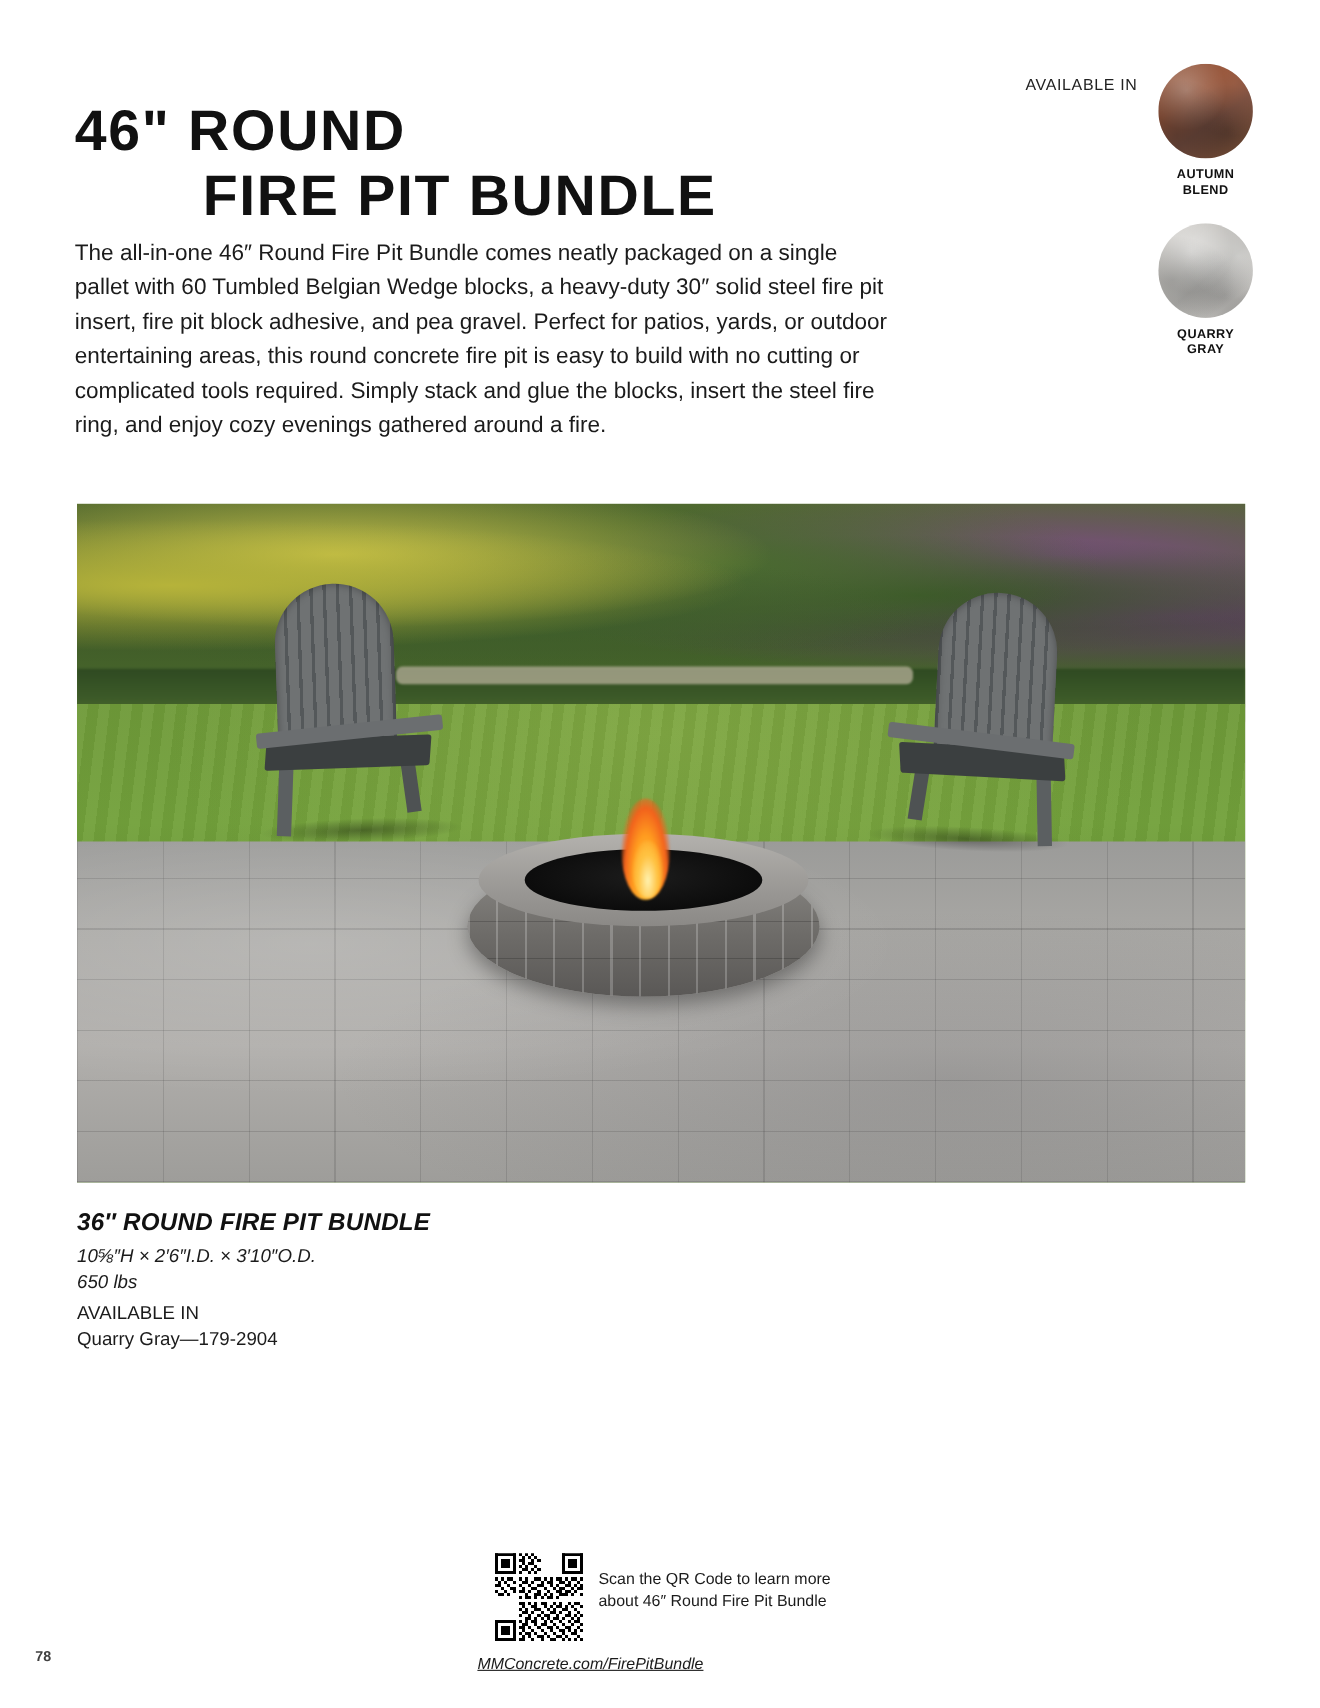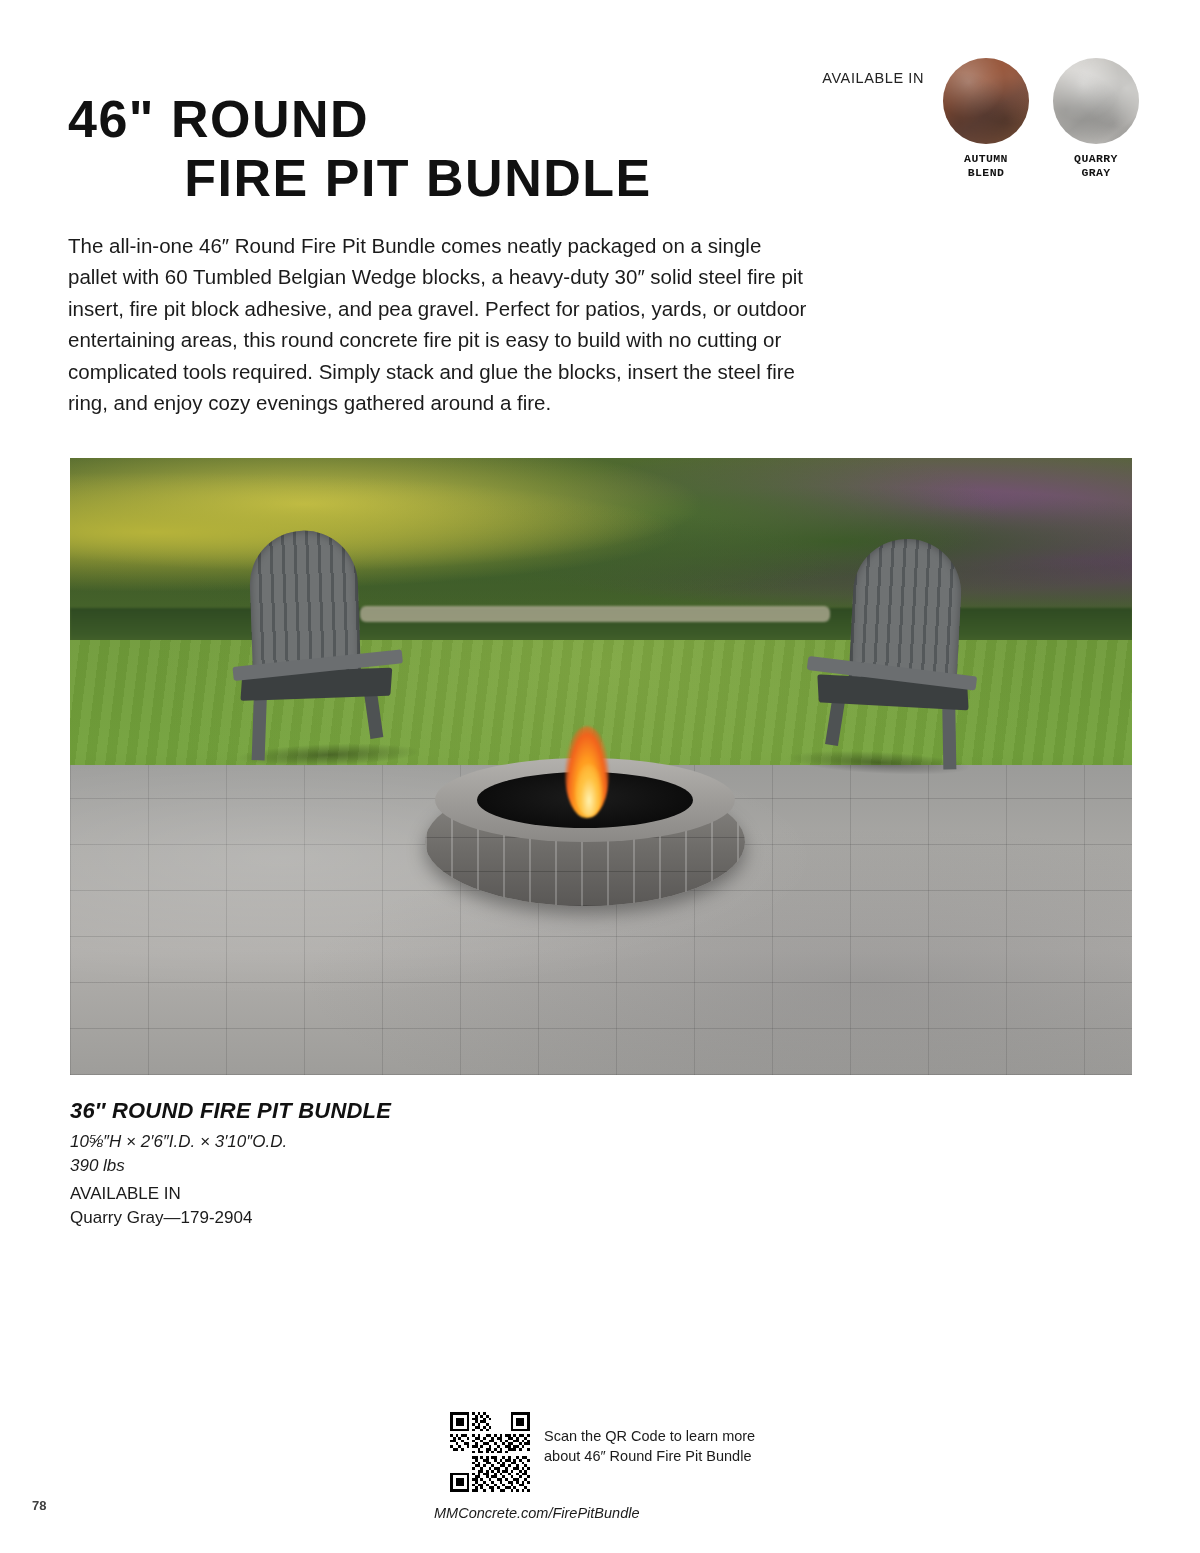--- a/index.html
+++ b/index.html
@@ -43,22 +43,22 @@
   .avail-top-label {
     font-size: 14.5px;
     letter-spacing: 0.6px;
     color: #222;
     margin-top: 12px;
     margin-right: 18px;
     white-space: nowrap;
   }
   .swatch-group {
     display: flex;
+    flex-direction: column;
     gap: 22px;
-    font-family: Liberation Mono, monospace;
   }
   .swatch-item {
     width: 88px;
     text-align: center;
   }
   .swatch-dot {
     width: 86px;
     height: 86px;
     border-radius: 50%;
     margin: 0 auto 8px auto;
@@ -98,21 +98,21 @@
     font-weight: bold;
     letter-spacing: 0.4px;
     line-height: 1.25;
     color: #111;
   }
 
   
   .intro {
     position: absolute;
     left: 68px;
-    top: 209px;
+    top: 193px;
     width: 745px;
     font-size: 20.5px;
     line-height: 1.54;
     color: #1b1b1b;
   }
 
   
   .photo {
     position: absolute;
     left: 70px;
@@ -359,20 +359,21 @@
     color: #1b1b1b;
     padding-top: 14px;
   }
   .qr-url {
     position: absolute;
     left: 434px;
     top: 1505px;
     font-size: 14.5px;
     font-style: italic;
     color: #1b1b1b;
+    text-decoration: underline;
   }
   .page-num {
     position: absolute;
     left: 32px;
     top: 1498px;
     font-size: 13px;
     font-weight: bold;
     color: #404040;
   }
 </style>
@@ -437,21 +438,21 @@
     <div class="fp-top"></div>
     <div class="fp-inner"></div>
     <div class="flame"></div>
     <div class="flame2"></div>
   </div>
 </div>
 
 <div class="spec">
   <div class="spec-title">36″ ROUND FIRE PIT BUNDLE</div>
   <div class="spec-dims">10⅝″H × 2′6″I.D. × 3′10″O.D.</div>
-  <div class="spec-weight">390 lbs</div>
+  <div class="spec-weight">650 lbs</div>
   <div class="spec-avail">AVAILABLE IN</div>
   <div class="spec-sku">Quarry Gray—179-2904</div>
 </div>
 
 <div class="qr-block">
   <div class="qr-code">
     <svg width="80" height="80" viewBox="0 0 29 29" shape-rendering="crispEdges" aria-hidden="true">
       <rect width="29" height="29" fill="#ffffff"></rect>
       <g fill="#000000">
         <rect x="0" y="0" width="7" height="1"></rect>

